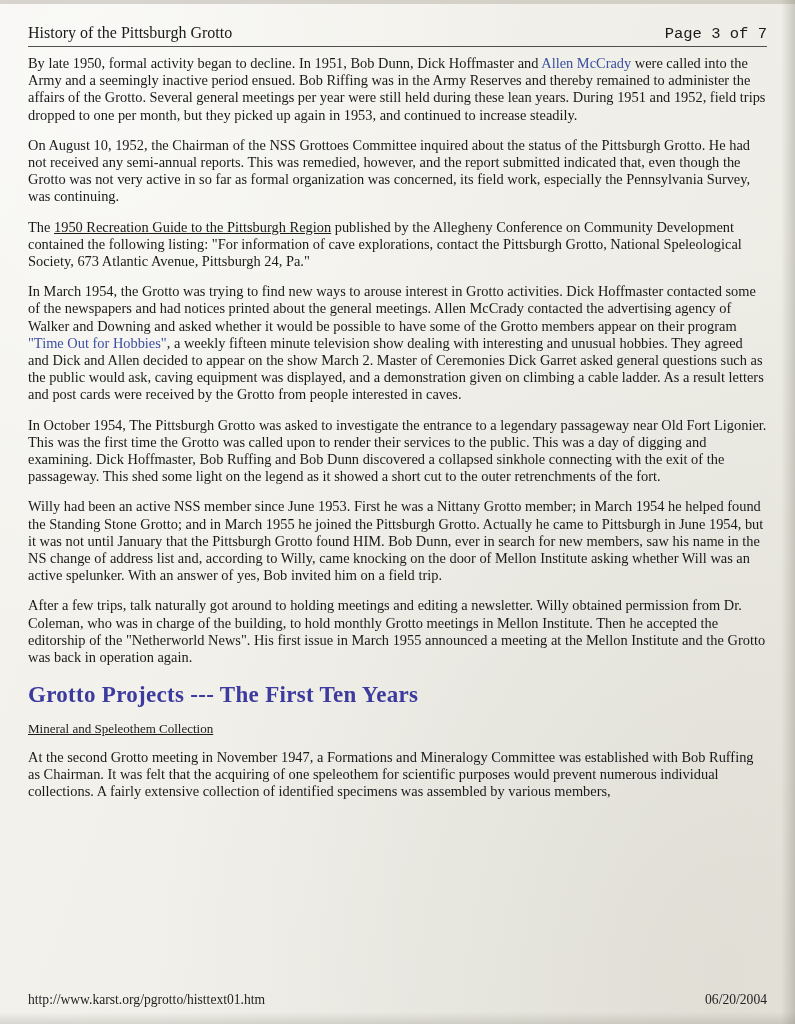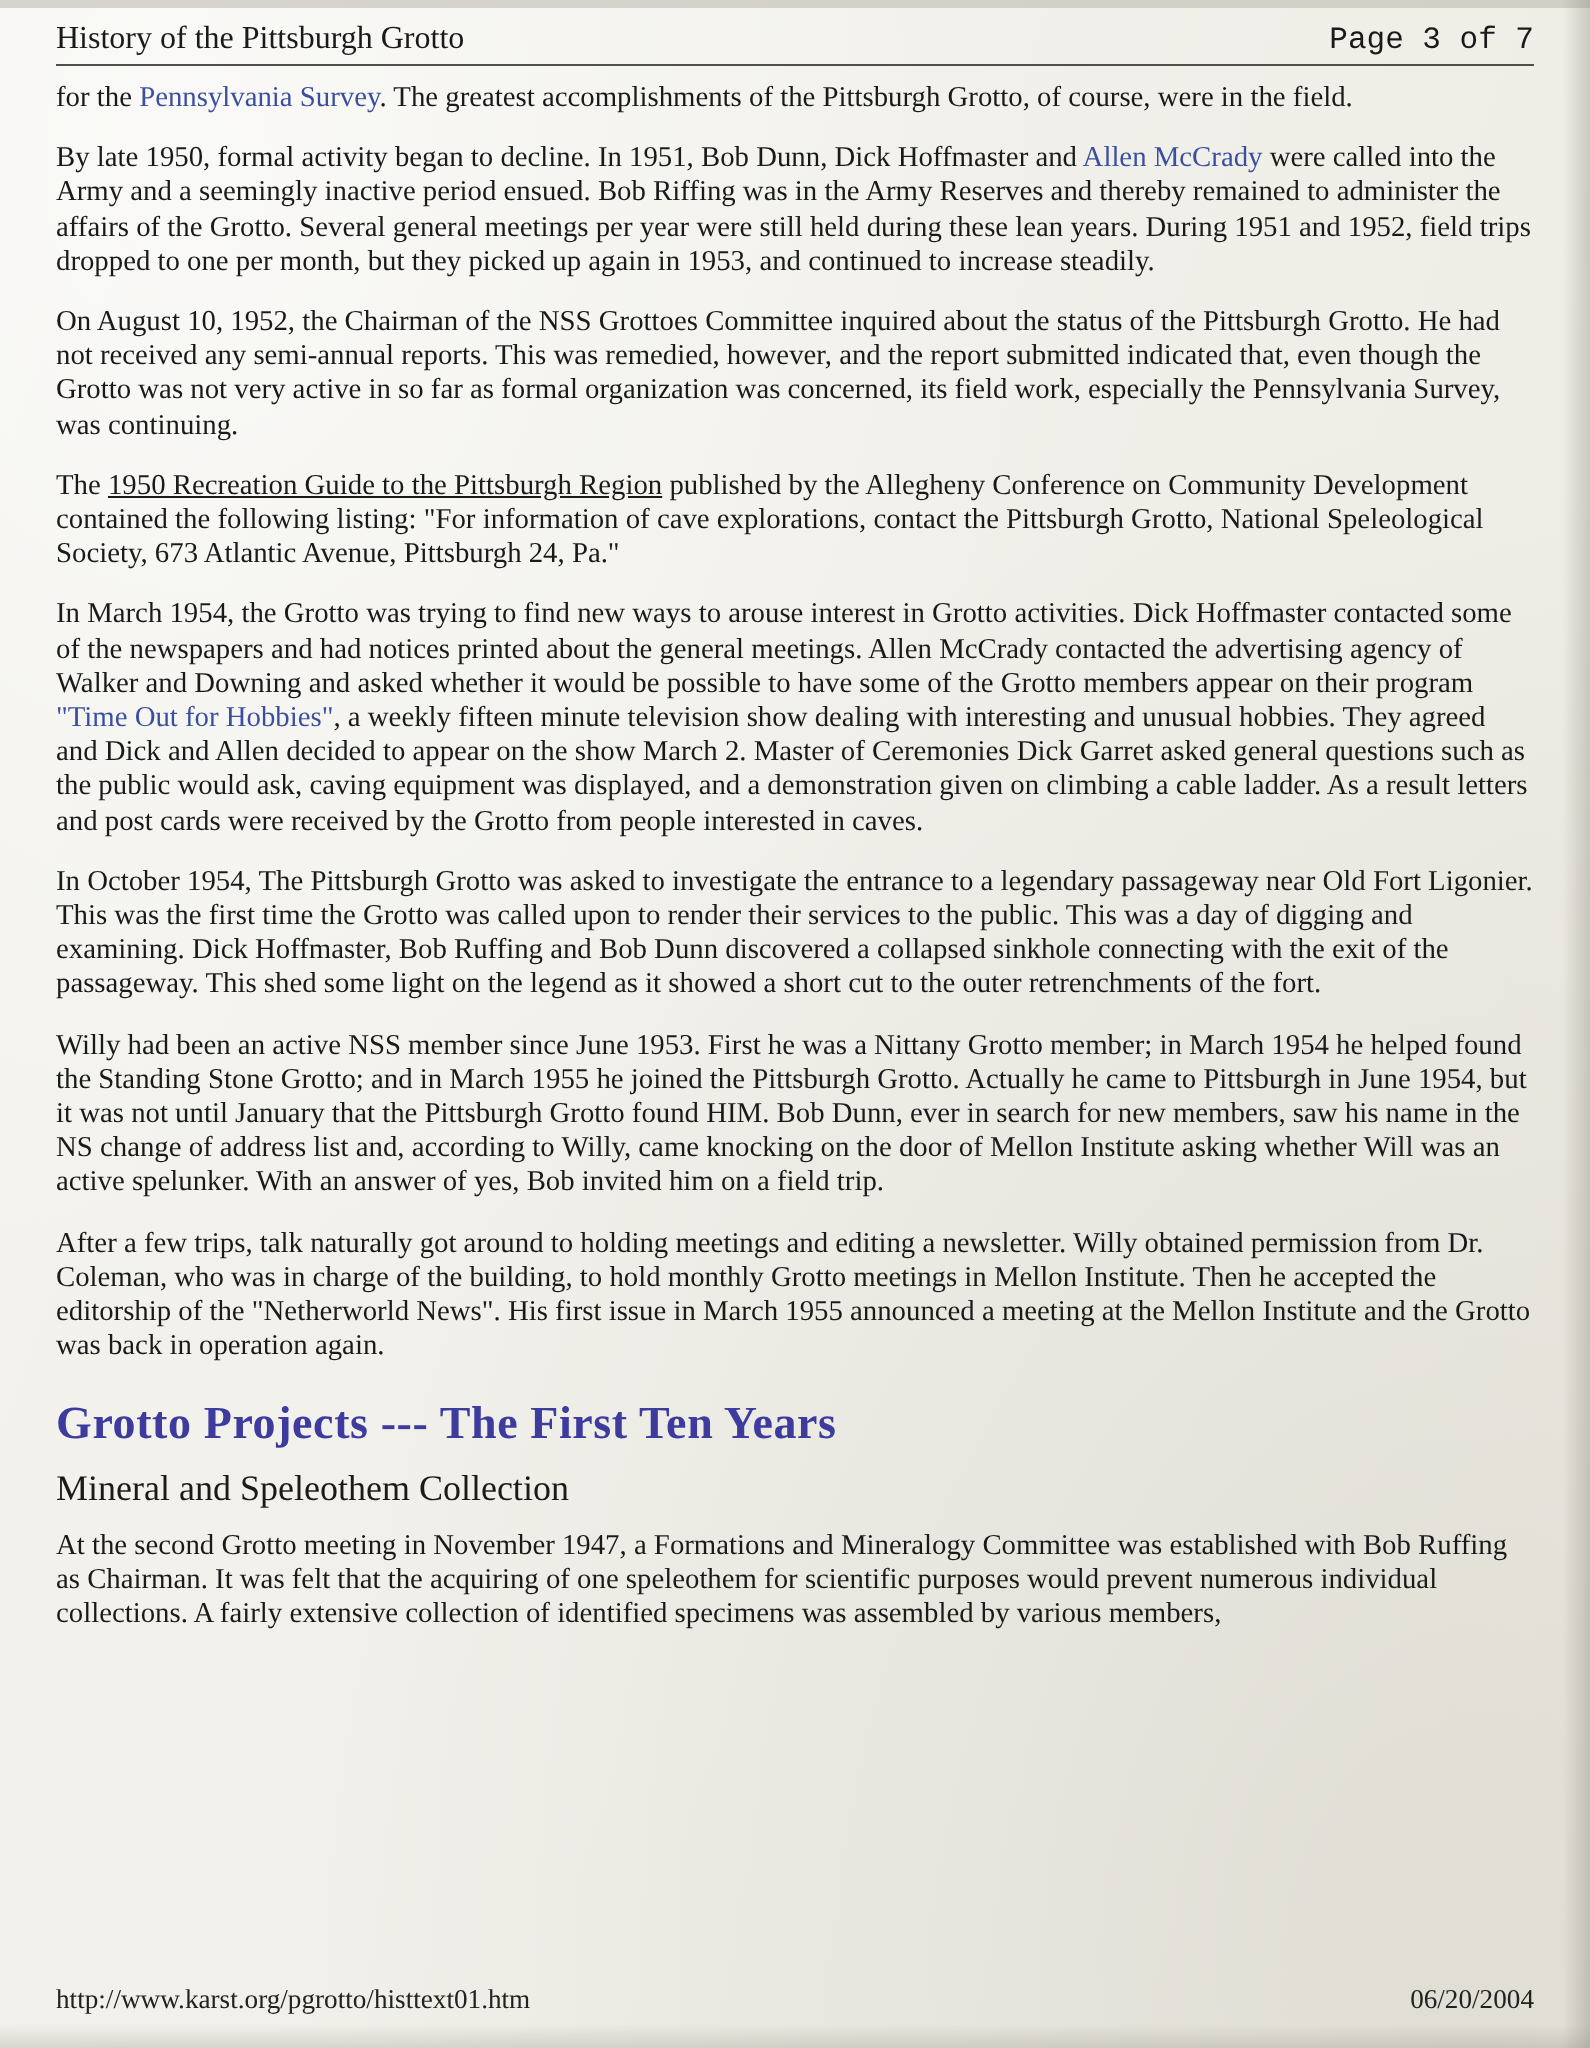--- a/index.html
+++ b/index.html
@@ -15,21 +15,21 @@
     overflow: hidden;
     position: relative;
   }
   .page {
     position: absolute;
     left: 0; top: 0;
     width: 795px;
     height: 1024px;
     background: linear-gradient(110deg, #f4f3ef 0%, #f1f0ea 40%, #eeede6 75%, #eceae2 100%);
     box-sizing: border-box;
-    padding: 3px 28px;
+    padding: 16px 28px;
   }
   .page::before {
     content: "";
     position: absolute;
     left: 0; top: 0; right: 0; bottom: 0;
     background:
       radial-gradient(ellipse at 12% 8%, rgba(255,255,255,0.55) 0%, rgba(255,255,255,0) 45%),
       radial-gradient(ellipse at 90% 95%, rgba(190,188,175,0.28) 0%, rgba(255,255,255,0) 55%);
     pointer-events: none;
   }
@@ -80,22 +80,23 @@
   }
   h2.section-title {
     color: #3d3b9e;
     font-size: 23px;
     font-weight: bold;
     text-align: left;
     margin: 20px 0 16px 0;
     letter-spacing: .3px;
   }
   .subsec {
+    text-decoration: underline;
     margin: 0 0 12px 0;
-    font-size: 18px;
+    font-size: 13px;
   }
   .footer {
     position: absolute;
     left: 28px;
     right: 28px;
     bottom: 16px;
     display: flex;
     justify-content: space-between;
     font-size: 13.6px;
     color: #222;
@@ -123,23 +124,20 @@
   <div class="top-strip"></div>
 
   <div class="header-row">
     <div class="header-title">History of the Pittsburgh Grotto</div>
     <div class="header-page">Page 3 of 7</div>
   </div>
   <hr class="rule">
 
   <div class="content">
 
-    <p>
-      <span>for the </span><span class="link">Pennsylvania Survey</span><span>. The greatest accomplishments of the Pittsburgh Grotto, of course, were in the field.</span>
-    </p>
 
     <p>
       <span>By late 1950, formal activity began to decline. In 1951, Bob Dunn, Dick Hoffmaster and </span><span class="link">Allen McCrady</span><span> were called into the Army and a seemingly inactive period ensued. Bob Riffing was in the Army Reserves and thereby remained to administer the affairs of the Grotto. Several general meetings per year were still held during these lean years. During 1951 and 1952, field trips dropped to one per month, but they picked up again in 1953, and continued to increase steadily.</span>
     </p>
 
     <p>On August 10, 1952, the Chairman of the NSS Grottoes Committee inquired about the status of the Pittsburgh Grotto. He had not received any semi-annual reports. This was remedied, however, and the report submitted indicated that, even though the Grotto was not very active in so far as formal organization was concerned, its field work, especially the Pennsylvania Survey, was continuing.</p>
 
     <p>
       <span>The </span><span class="ul">1950 Recreation Guide to the Pittsburgh Region</span><span> published by the Allegheny Conference on Community Development contained the following listing: "For information of cave explorations, contact the Pittsburgh Grotto, National Speleological Society, 673 Atlantic Avenue, Pittsburgh 24, Pa."</span>
     </p>

